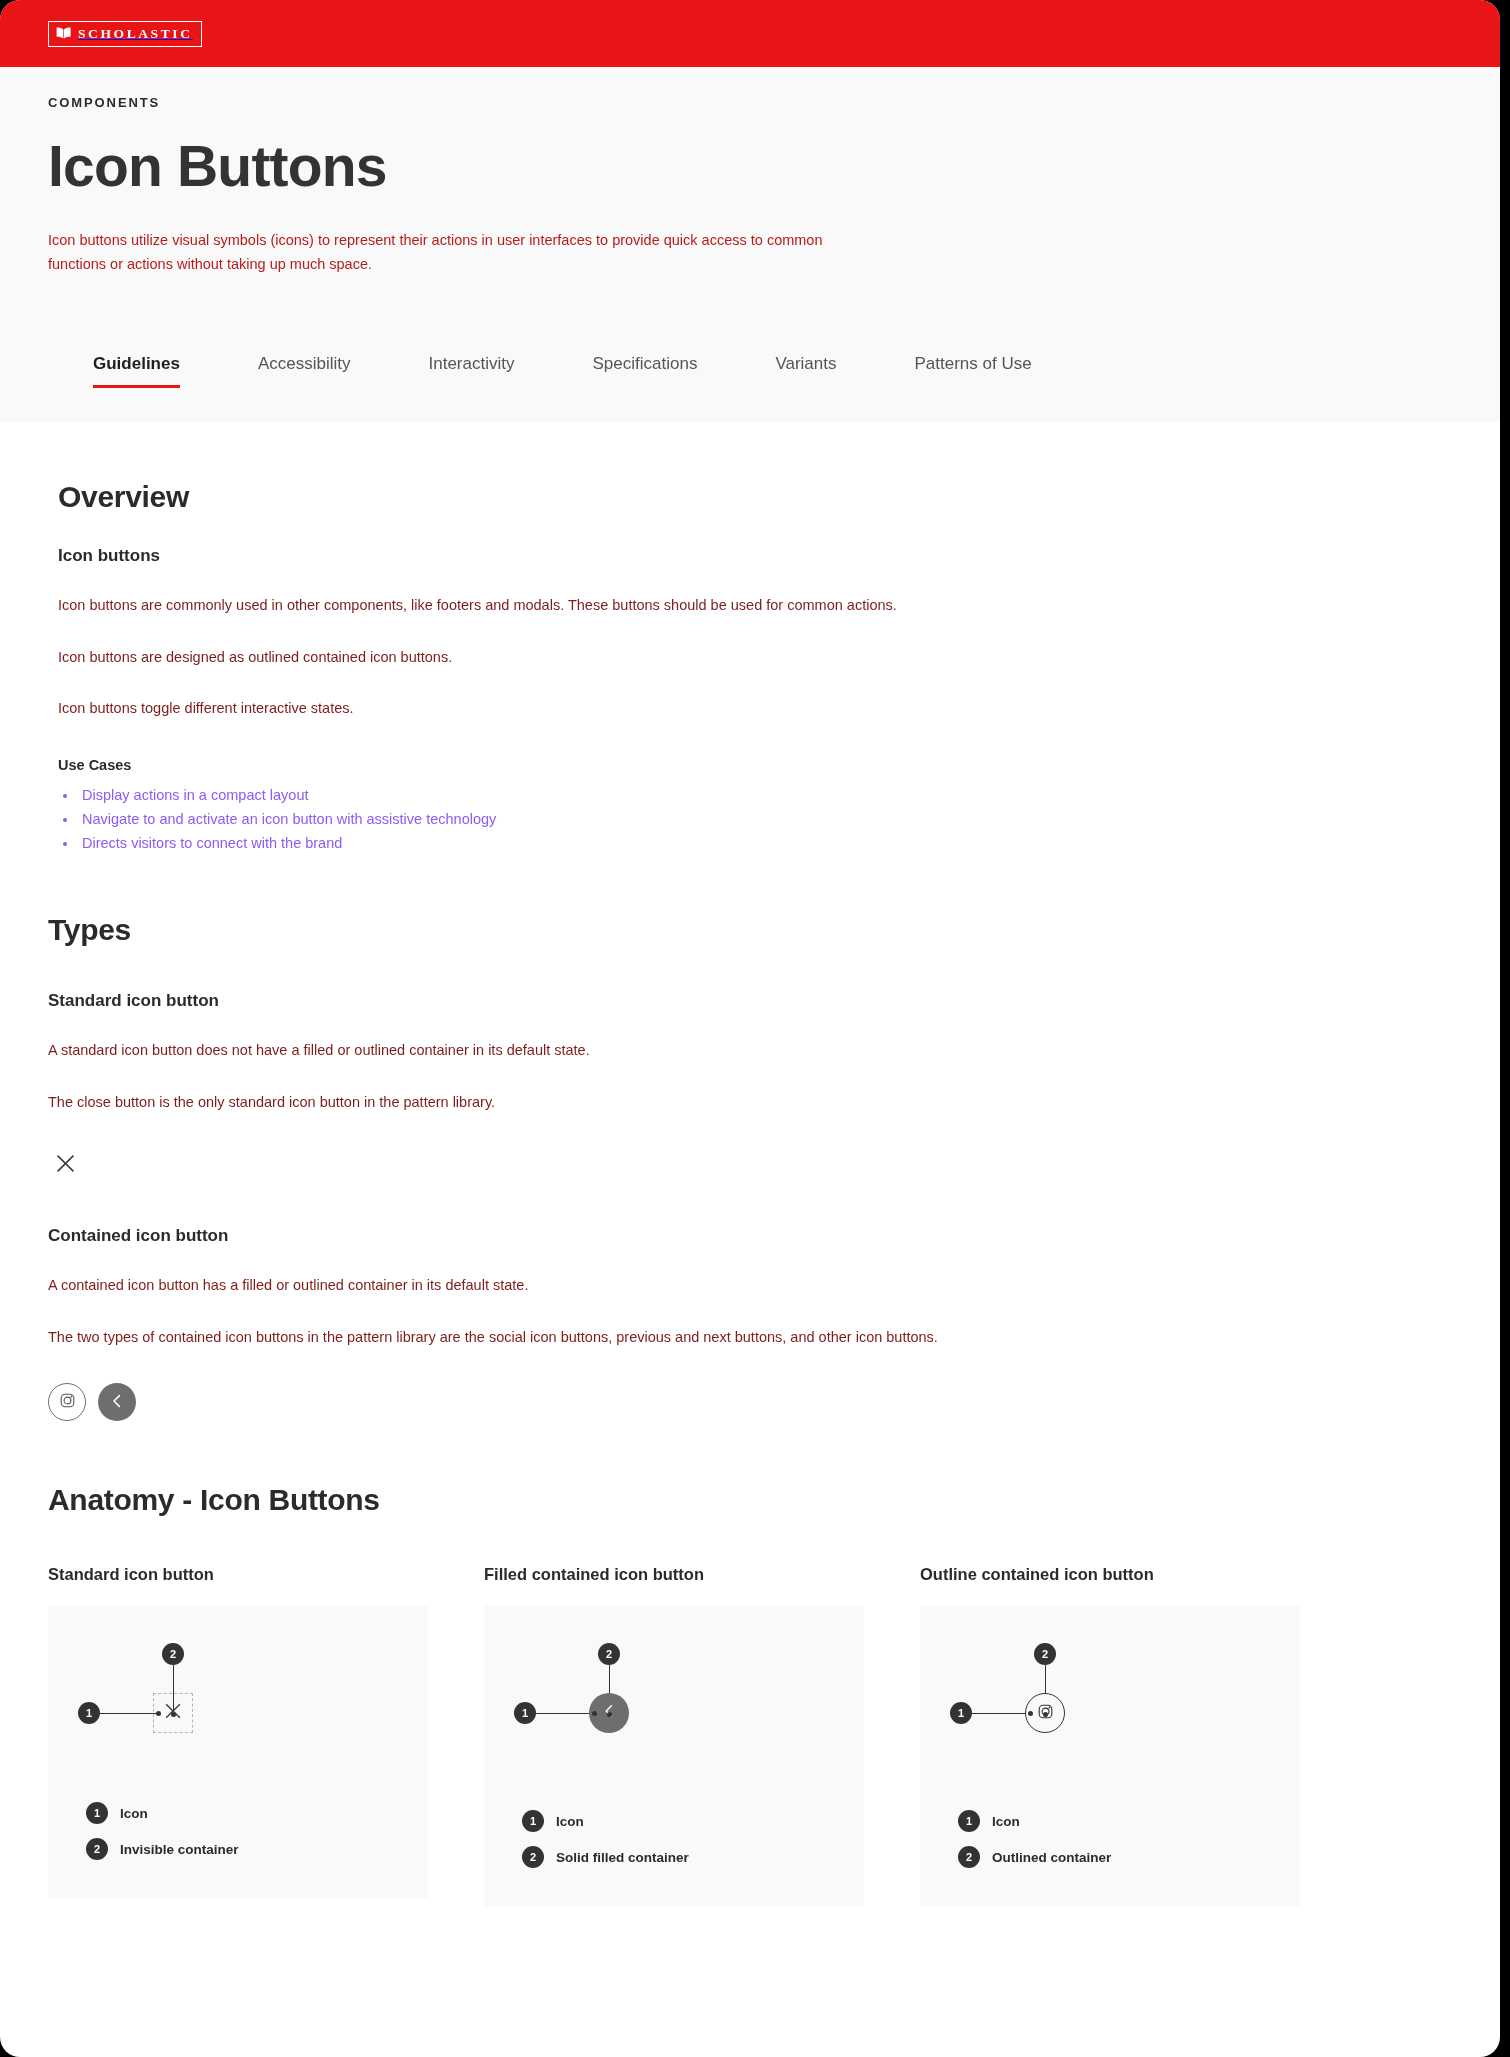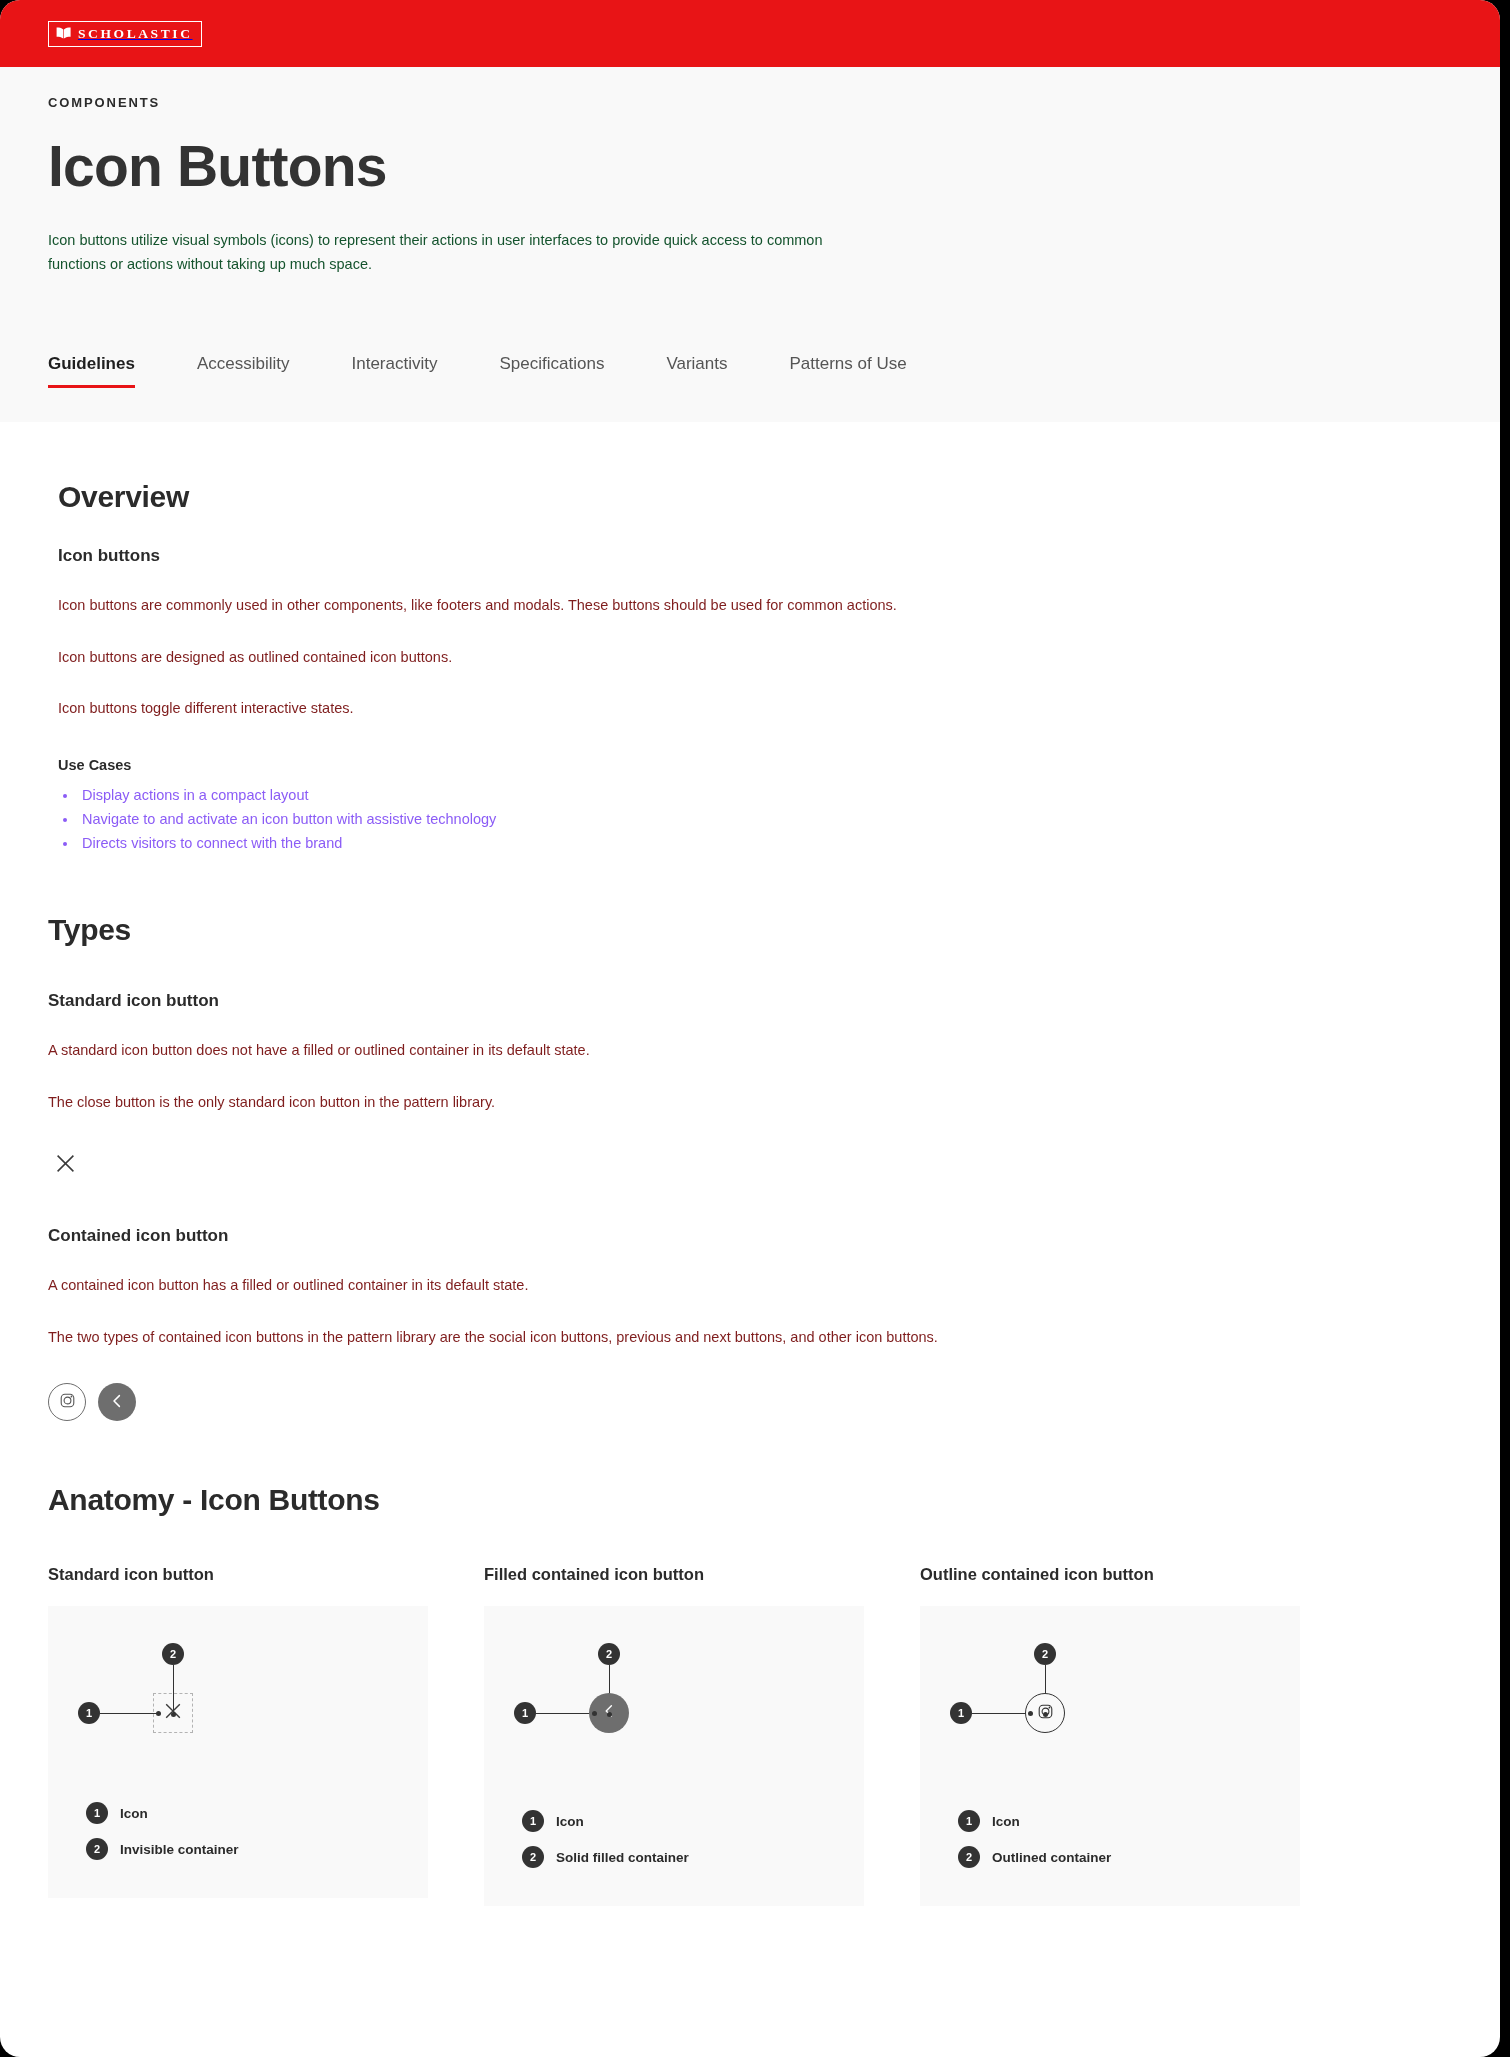--- a/index.html
+++ b/index.html
@@ -66,31 +66,32 @@
     font-weight: 700;
     color: #333333;
     letter-spacing: -0.8px;
     margin-top: 26px;
     line-height: 1.06;
   }
   .page-intro {
     margin-top: 33px;
     font-size: 14.5px;
     line-height: 1.62;
-    color: #14532d;
+    color: #b91c1c;
     max-width: 800px;
   }
 
   
   .tab-bar {
     display: flex;
     align-items: flex-start;
-    gap: 0;
+    gap: 16px;
     margin-top: 78px;
     padding-bottom: 0;
+    margin-left: 45px;
   }
   .tab {
     position: relative;
     font-size: 17px;
     color: #555555;
     padding: 0 0 14px 0;
     margin-right: 62px;
     cursor: pointer;
     white-space: nowrap;
   }

